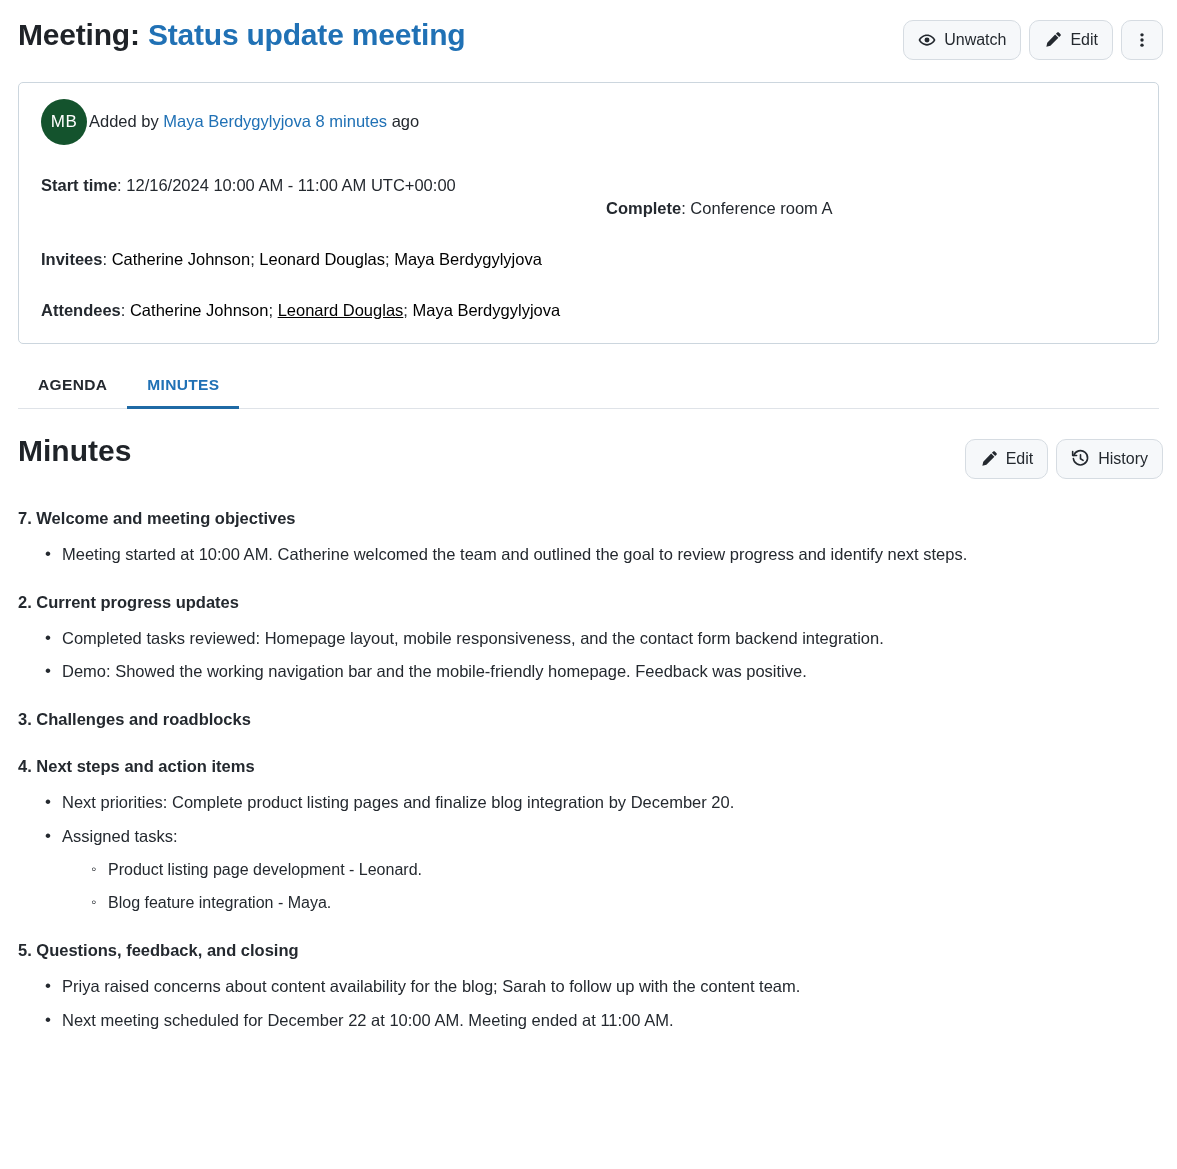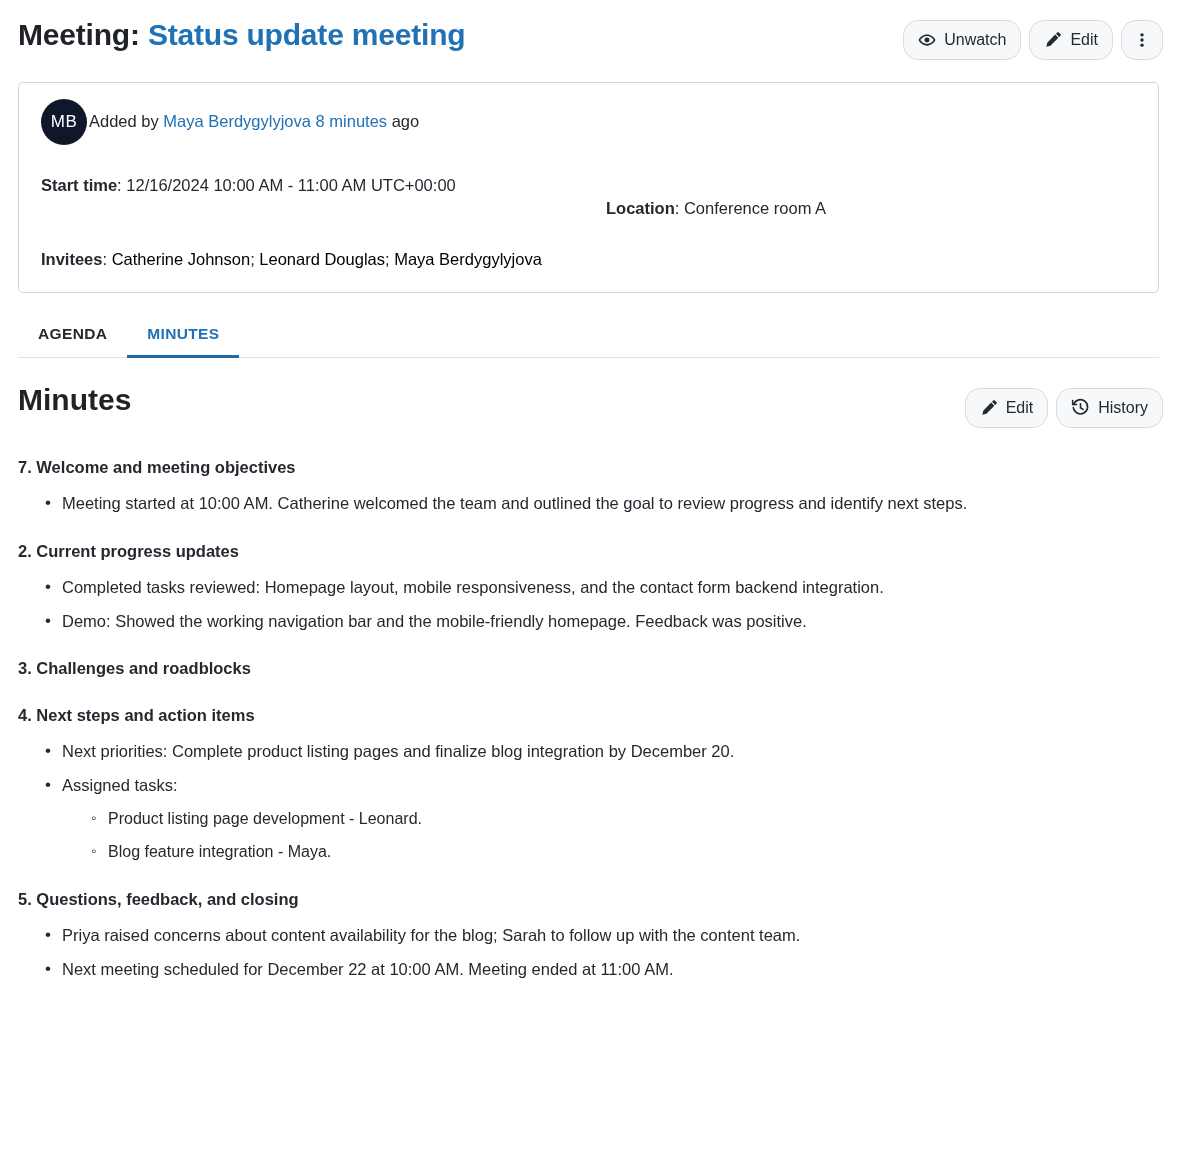--- a/index.html
+++ b/index.html
@@ -21,40 +21,40 @@
   .page-title {
     font-size: 30px; font-weight: 700; line-height: 1.25;
     color: #1f2328; margin: 0; letter-spacing: -0.2px;
     white-space: nowrap;
   }
   .page-title .subject { color: #2071b5; font-weight: 700; }
 
   .header-actions { display: flex; gap: 8px; align-items: center; padding-top: 4px; }
   .btn {
     display: inline-flex; align-items: center; justify-content: center; gap: 8px;
-    background: #f6f8fa; border: 1px solid #d6dce2; border-radius: 15px;
+    background: #f6f8fa; border: 1px solid #d6dce2; border-radius: 10px;
     color: #24292f; font-size: 16px; font-family: "Liberation Sans", sans-serif;
     padding: 8px 14px; height: 40px; cursor: pointer; line-height: 1;
     white-space: nowrap;
   }
   .btn svg { display: block; flex: none; }
   .btn-icon-only { padding: 8px 10px; width: 42px; }
 
   
   .info-card {
     margin: 22px 18px 0 18px;
     border: 1px solid #ccd6de;
     border-radius: 5px;
     padding: 16px 22px 20px 22px;
     background: #ffffff;
   }
   .added-row { display: flex; align-items: center; gap: 0; }
   .avatar {
     width: 46px; height: 46px; border-radius: 50%;
-    background: #0f172a; color: #ffffff;
+    background: #14532d; color: #ffffff;
     display: flex; align-items: center; justify-content: center;
     font-size: 17px; font-weight: 400; letter-spacing: 0.5px;
     flex: none; margin-right: 2px;
   }
   .added-text { font-size: 16.5px; color: #24292f; line-height: 1.4; }
   .added-text a { color: #2071b5; text-decoration: none; }
 
   .meta-grid {
     display: grid; grid-template-columns: 565px 1fr;
     margin-top: 29px; row-gap: 4px;
@@ -166,27 +166,30 @@
       <div class="added-text">
         <span>Added by </span><a href="#">Maya Berdygylyjova</a><span> </span><a href="#">8 minutes</a><span> ago</span>
       </div>
     </div>
 
     <div class="meta-grid">
       <div class="meta-line">
         <b>Start time</b><span>: </span><span>12/16/2024 10:00 AM - 11:00 AM UTC+00:00</span>
       </div>
       <div class="meta-line">
-        <b>Location</b><span>: </span><span>Conference room A</span>
+        <b>Complete</b><span>: </span><span>Conference room A</span>
       </div>
 
       <div class="meta-line meta-full">
         <b>Invitees</b><span>: </span><span id="invitees-list"><a href="#">Catherine Johnson</a><span>; </span><a href="#">Leonard Douglas</a><span>; </span><a href="#">Maya Berdygylyjova</a></span>
       </div>
 
+      <div class="meta-line meta-full">
+        <b>Attendees</b><span>: </span><span id="attendees-list"><a href="#">Catherine Johnson</a><span>; </span><a href="#" class="hovered">Leonard Douglas</a><span>; </span><a href="#">Maya Berdygylyjova</a></span>
+      </div>
     </div>
   </div>
 
   <div class="tabs-wrap" id="tabs-wrap">
       <div class="tab">AGENDA</div>
       <div class="tab active">MINUTES</div>
     </div>
 
   <div class="minutes-head">
     <h2 class="minutes-title">Minutes</h2>

